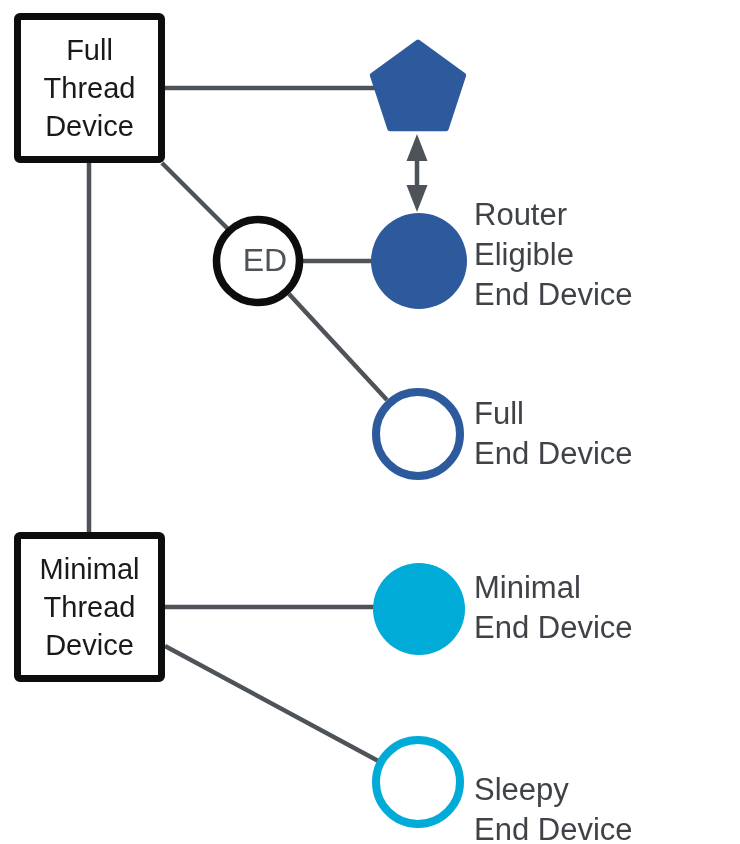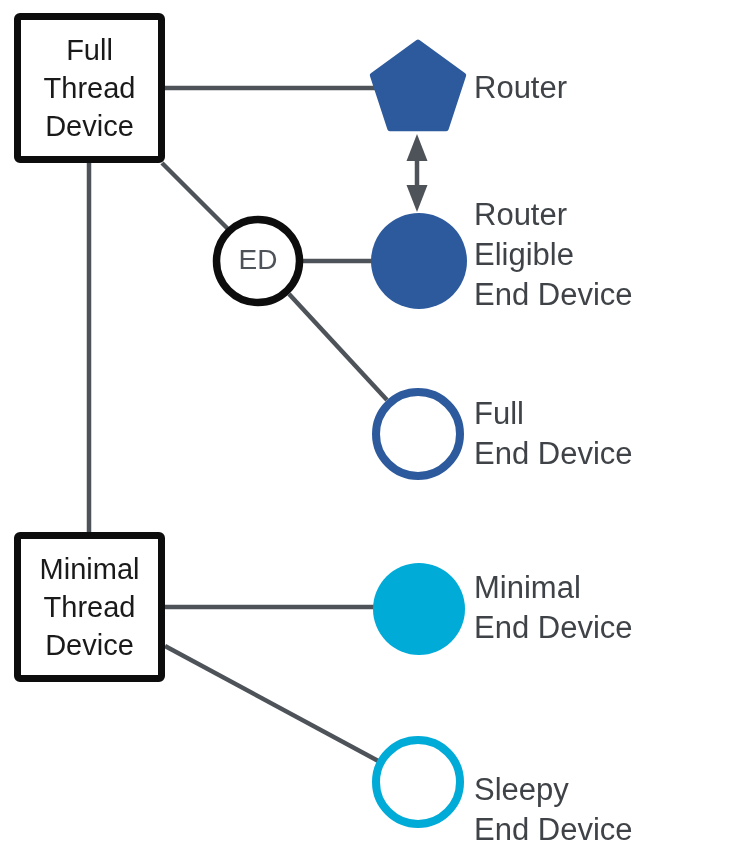--- a/index.html
+++ b/index.html
@@ -48,24 +48,24 @@
     color: #3f4347;
     white-space: pre-line;
   }
   .lbl-router { top: 88px; }
   .lbl-reed   { top: 255px; }
   .lbl-fed    { top: 434px; }
   .lbl-med    { top: 608px; }
   .lbl-sed    { top: 782px; margin-top: 28px; }
   .ed-label {
     position: absolute;
-    left: 258px;
+    left: 265px;
     top: 261px;
     transform: translate(-50%, -52%);
-    font-size: 28px;
+    font-size: 32px;
     color: #4d5359;
   }
 </style>
 </head>
 <body>
 
 <div class="stage">
 
   <svg width="740" height="844" viewBox="0 0 740 844">
 
@@ -105,21 +105,20 @@
   </div>
 
   <div class="node-box box-mtd">
     <span>Minimal
 Thread
 Device</span>
   </div>
 
   <div class="ed-label">ED</div>
 
-  <div class="shape-label lbl-router">Router</div>
 
   <div class="shape-label lbl-reed">Router Eligible
 End Device</div>
 
   <div class="shape-label lbl-fed">Full
 End Device</div>
 
   <div class="shape-label lbl-med">Minimal
 End Device</div>
 

